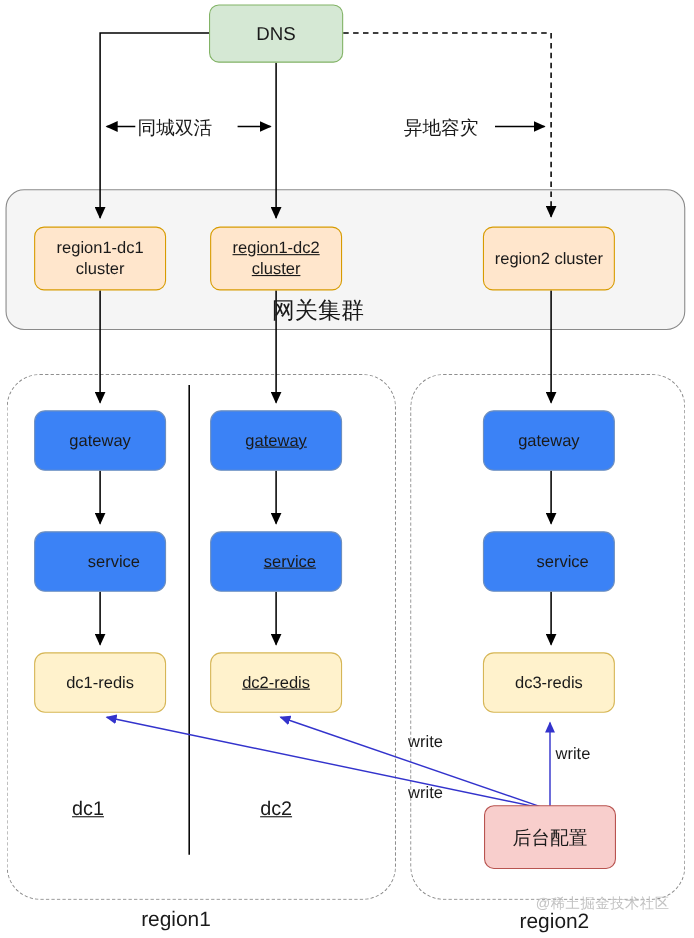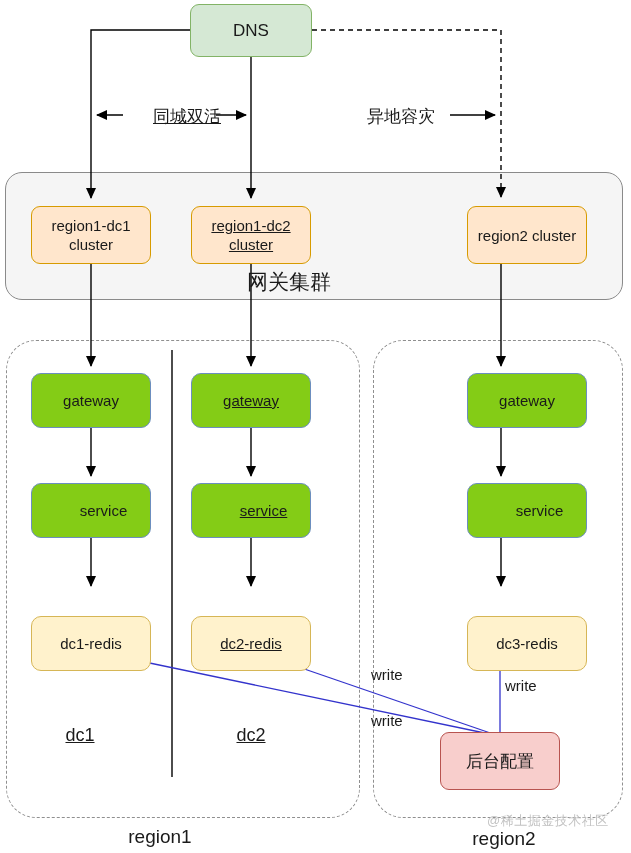--- a/index.html
+++ b/index.html
@@ -36,25 +36,25 @@
     padding:0 6px;
   }
   .region-container{
     position:absolute;z-index:1;
     top:340px;height:478px;
     border:1.4px dashed #8f8f8f;border-radius:30px;
     box-sizing:border-box;background:transparent;
   }
   .node{
     width:120px;height:55px;
-    background:#84cc16;border:1px solid #6c8ebf;border-radius:10px;
+    background:#3b82f6;border:1px solid #6c8ebf;border-radius:10px;
   }
   .redis{
     width:120px;height:55px;top:593px;
-    background:#fff2cc;border:1px solid #d6b656;border-radius:10px;margin-top:23px;
+    background:#fff2cc;border:1px solid #d6b656;border-radius:10px;
   }
   .config{
     left:440px;top:732px;width:120px;height:58px;
     background:#f8cecc;border:1px solid #b85450;border-radius:9px;
     font-size:17px;
   }
   .lbl{
     position:absolute;z-index:3;
     text-align:center;white-space:nowrap;
   }
@@ -63,21 +63,21 @@
   .dc-lbl{font-size:18px;text-decoration:underline;}
   .region-lbl{font-size:19px;}
   .write-lbl{font-size:15px;color:#1a1a1a;text-align:left;}
   .watermark{
     position:absolute;z-index:4;
     left:487px;top:812px;
     font-size:13px;color:#c3c3c3;letter-spacing:0.5px;
   }
   .col1{left:31px;}
   .col2{left:191px;text-decoration:underline;}
-  .col3{left:467px;}
+  .col3{left:439px;}
   .row-gw{top:373px;}
   .row-sv{top:483px;padding-left:25px;}
 </style>
 </head>
 <body>
 
 <div id="canvas">
 
   <div class="gray-container"></div>
   <div class="region-container" style="left:6px;width:354px;"></div>
@@ -117,21 +117,21 @@
 
     <path d="M499,736 L97,652" fill="none" stroke="#3333cc" stroke-width="1.3" marker-end="url(#mBlue)"></path>
     <path d="M499,736 L255,652" fill="none" stroke="#3333cc" stroke-width="1.3" marker-end="url(#mBlue)"></path>
     <path d="M500,733 L500,657" fill="none" stroke="#3333cc" stroke-width="1.3" marker-end="url(#mBlue)"></path>
   </svg>
 
   <div class="box dns">
     <span>DNS</span>
   </div>
 
-  <div class="lbl cn" style="left:142px;top:105px;width:90px;text-decoration:underline;">同城双活</div>
+  <div class="lbl cn" style="left:114px;top:105px;width:90px;">同城双活</div>
   <div class="lbl cn" style="left:356px;top:105px;width:90px;">异地容灾</div>
 
   <div class="box cluster col1">
     <span>region1-dc1 cluster</span>
   </div>
   <div class="box cluster col2">
     <span>region1-dc2 cluster</span>
   </div>
   <div class="box cluster col3">
     <span>region2 cluster</span>

